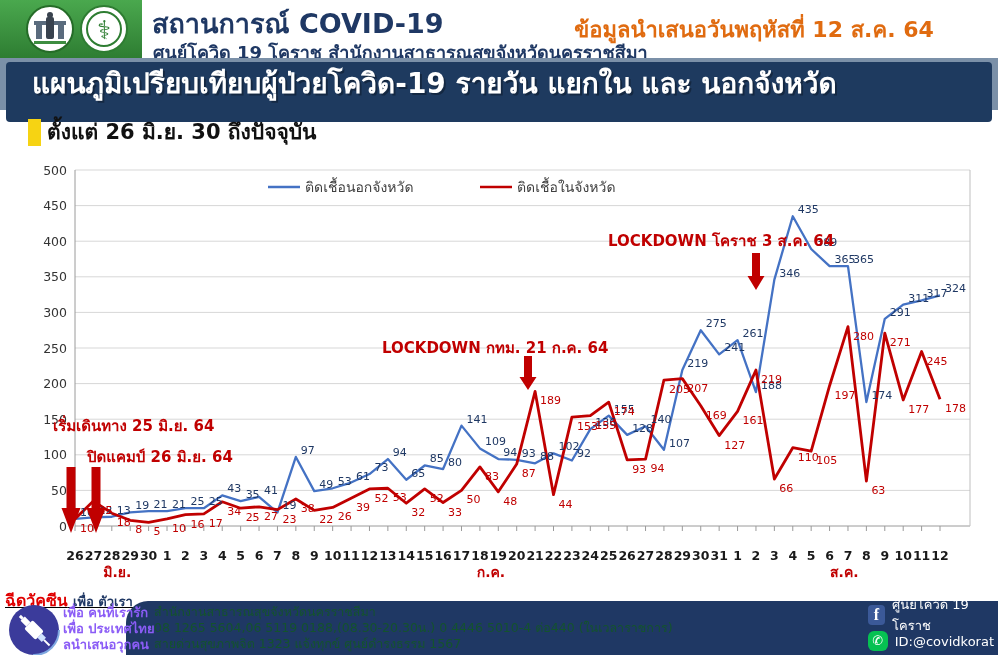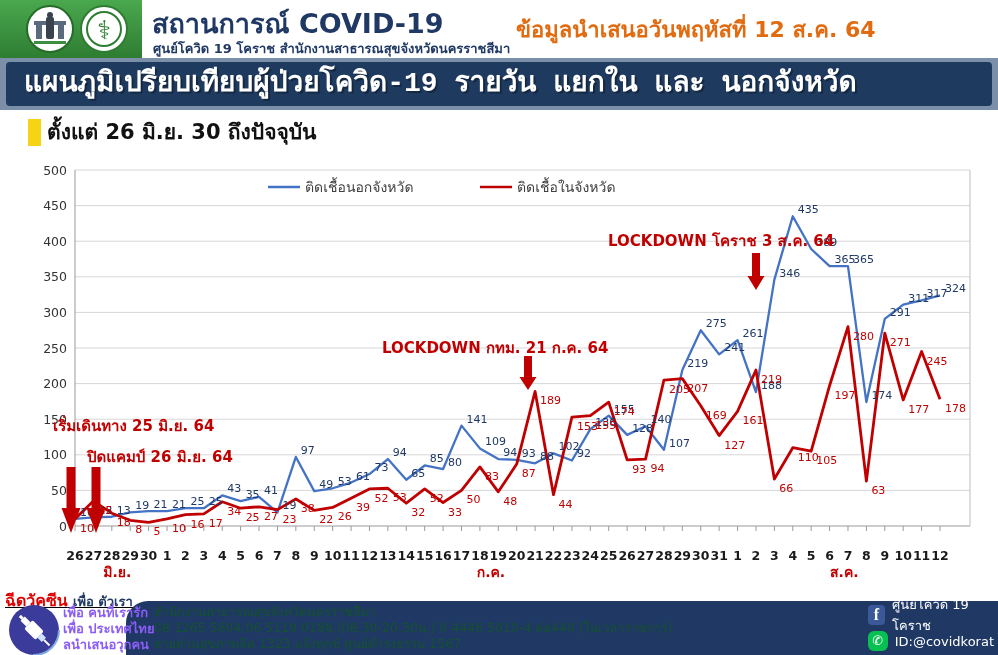--- a/index.html
+++ b/index.html
@@ -5,29 +5,29 @@
   html,body{margin:0;padding:0;background:#e8e8e8;}
   .page{position:relative;width:998px;height:655px;background:#ffffff;overflow:hidden;
         font-family:"DejaVu Sans","Liberation Sans",sans-serif;}
   
   .header{position:absolute;left:0;top:0;width:998px;height:58px;background:#ffffff;}
   .logo-panel{position:absolute;left:0;top:0;width:142px;height:58px;
               background:linear-gradient(#4aa84e,#2e7d32);}
   .logo{position:absolute;top:5px;width:48px;height:48px;}
   .logo1{left:26px;}  .logo2{left:80px;}
   .app-title{position:absolute;left:152px;top:2px;font-size:27px;font-weight:bold;color:#1F3864;text-align:center;}
-  .app-sub{position:absolute;left:153px;top:38px;font-size:13px;font-weight:bold;color:#1F3864;}
+  .app-sub{position:absolute;left:153px;top:38px;font-size:18px;font-weight:bold;color:#1F3864;}
   .date-label{position:absolute;left:516px;top:12px;width:476px;font-size:22px;font-weight:bold;
-              color:#E06B10;}
+              color:#E06B10;text-align:center;}
   
   .banner{position:absolute;left:0;top:58px;width:998px;height:52px;background:#7B90A8;}
-  .banner-inner{position:absolute;left:6px;top:4px;width:986px;height:44px;background:#1E3A5F;
+  .banner-inner{position:absolute;left:6px;top:4px;width:986px;height:60px;background:#1E3A5F;
                 border-radius:4px;color:#ffffff;font-size:28px;font-weight:bold;
-                line-height:44px;padding-left:18px;box-sizing:border-box;
-                text-shadow:2px 2px 0 rgba(0,0,0,0.30);white-space:nowrap;font-family:Liberation Mono, monospace;}
+                line-height:44px;padding-left:26px;box-sizing:border-box;
+                text-shadow:2px 2px 0 rgba(0,0,0,0.30);white-space:nowrap;}
   
   .yellow-accent{position:absolute;left:28px;top:119px;width:13px;height:27px;background:#F6D313;}
   .period-label{position:absolute;left:47px;top:115px;font-size:21px;font-weight:bold;color:#111111;}
   
   #chart-svg{position:absolute;left:0;top:0;}
   
   .footer-bar{position:absolute;left:126px;top:601px;width:872px;height:54px;background:#1F3864;
               border-top-left-radius:22px;}
   .office-lines{position:absolute;left:146px;top:604px;color:#14532d;font-size:12.5px;line-height:16px;margin-left:8px;}
   .promo-line1{position:absolute;left:5px;top:588px;font-size:15px;font-weight:bold;white-space:nowrap;text-decoration:underline;}

